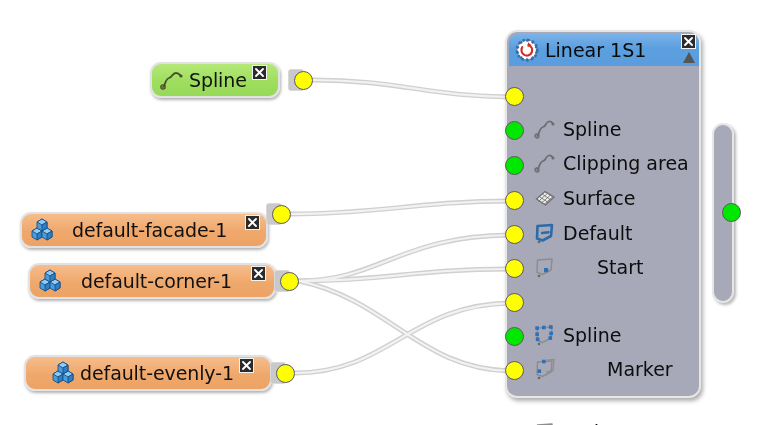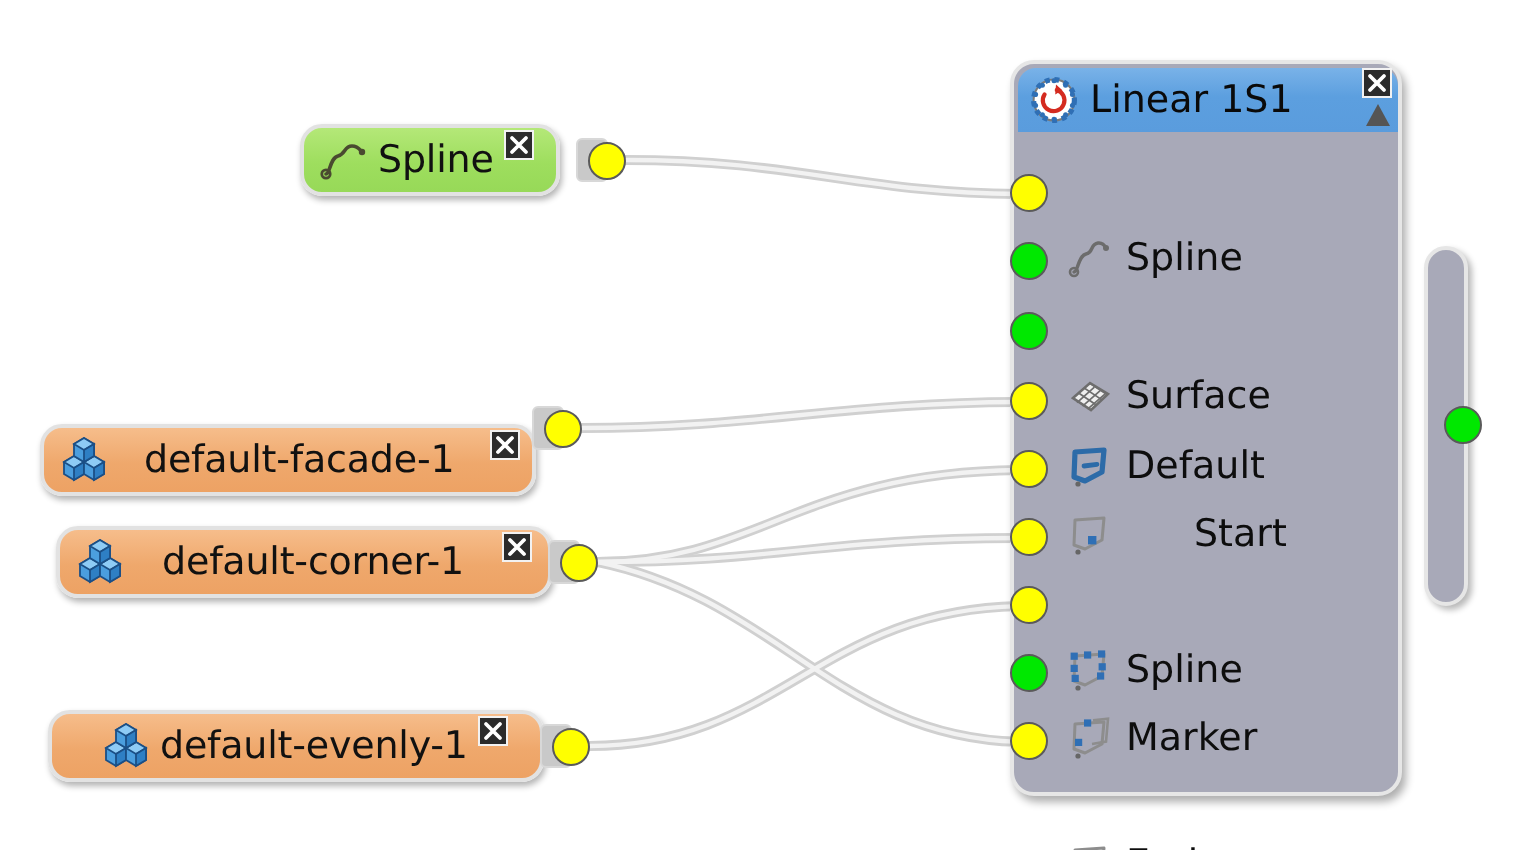--- a/index.html
+++ b/index.html
@@ -329,20 +329,28 @@
 
     <div class="row" style="top:82px;">
       <svg class="row-icon" viewBox="0 0 24 24">
         <path d="M4 19 C6 19 6 11 10 10 C14 9 12 5 16 4.5 C18.5 4.2 19.5 6 20 7" fill="none" stroke="#6c6c6c" stroke-width="1.7" stroke-linecap="round"></path>
         <circle cx="4" cy="19" r="2" fill="none" stroke="#6c6c6c" stroke-width="1.3"></circle>
         <circle cx="20" cy="7" r="1.5" fill="#6c6c6c"></circle>
       </svg>
       <span class="row-label">Spline</span>
     </div>
 
+    <div class="row" style="top:116px;">
+      <svg class="row-icon" viewBox="0 0 24 24">
+        <path d="M4 19 C6 19 6 11 10 10 C14 9 12 5 16 4.5 C18.5 4.2 19.5 6 20 7" fill="none" stroke="#6c6c6c" stroke-width="1.7" stroke-linecap="round"></path>
+        <circle cx="4" cy="19" r="2" fill="none" stroke="#6c6c6c" stroke-width="1.3"></circle>
+        <circle cx="20" cy="7" r="1.5" fill="#6c6c6c"></circle>
+      </svg>
+      <span class="row-label">Clipping area</span>
+    </div>
 
     <div class="row" style="top:151px;">
       <svg class="row-icon" viewBox="0 0 24 24">
         <path d="M3.5 13 L12 5.5 L21 11 L12.5 19 Z" fill="#efefef" stroke="#6e6e6e" stroke-width="1.3"></path>
         <g stroke="#6e6e6e" stroke-width="0.85">
           <path d="M6.3 10.5 L15 16.4 M9.1 8.0 L17.8 13.8 M11.9 5.6 L20.3 11.2"></path>
           <path d="M5.5 15.3 L14.2 7.6 M8.3 17.1 L17.1 9.3 M10.8 18.6 L19.6 10.9"></path>
         </g>
       </svg>
       <span class="row-label">Surface</span>
@@ -377,21 +385,21 @@
           <rect x="2.3" y="9.4" width="3.6" height="3.6"></rect>
           <rect x="2.8" y="14.4" width="3.6" height="3.6"></rect>
           <rect x="16.3" y="8.6" width="3.6" height="3.6"></rect>
           <rect x="15.5" y="13.2" width="3.6" height="3.6"></rect>
         </g>
         <circle cx="6" cy="21" r="1.3" fill="#666666"></circle>
       </svg>
       <span class="row-label">Spline</span>
     </div>
 
-    <div class="row" style="top:322px;">
+    <div class="row" style="top:322px;gap:44px;">
       <svg class="row-icon" viewBox="0 0 24 24">
         <path d="M4 17.5 L4.5 5 L19 4 L18 15 L9.5 19.5 Z" fill="none" stroke="#8d8d8d" stroke-width="1.5" stroke-linejoin="round"></path>
         <path d="M13.5 3.2 L21 2.4 L20 13.8 L13 15" fill="none" stroke="#8d8d8d" stroke-width="1.3"></path>
         <g fill="#2f6fb5">
           <rect x="9.0" y="2.7" width="3.6" height="3.6"></rect>
           <rect x="4.5" y="12.4" width="3.6" height="3.6"></rect>
         </g>
         <circle cx="6" cy="21" r="1.3" fill="#666666"></circle>
       </svg>
       <span class="row-label">Marker</span>

